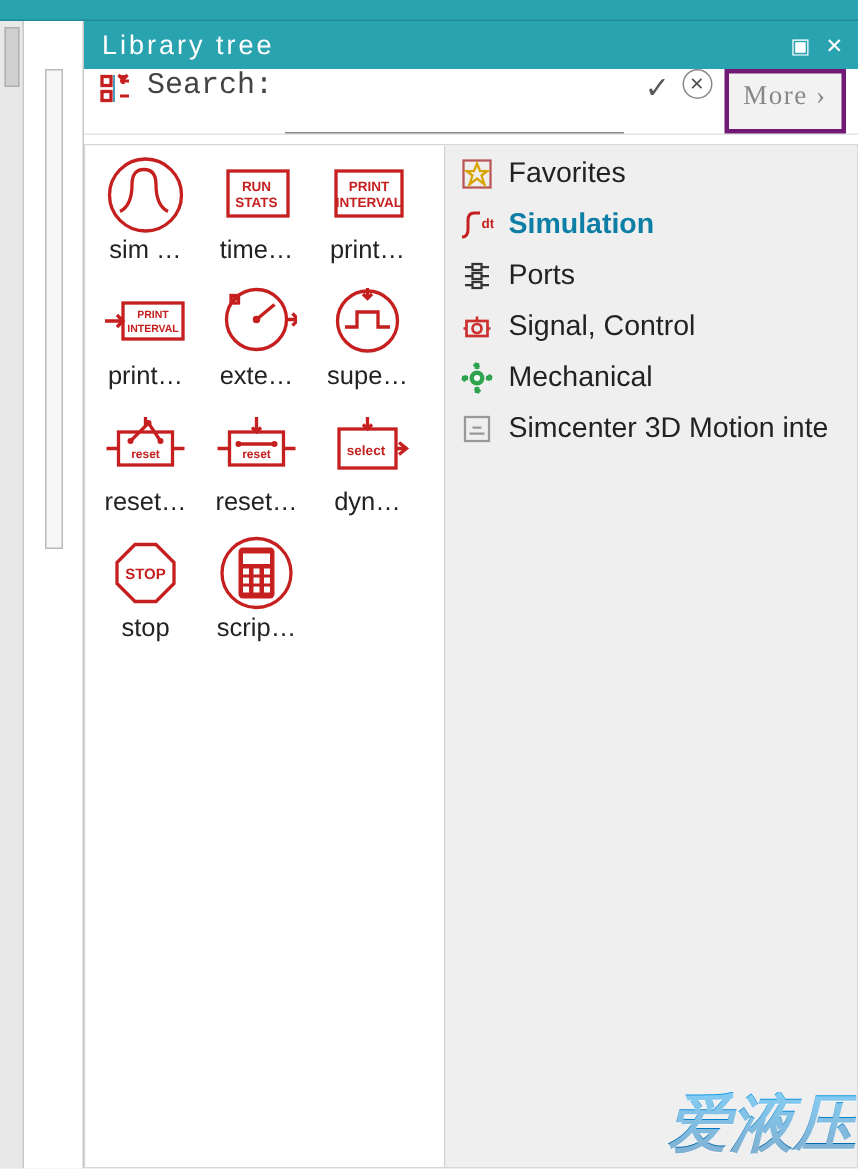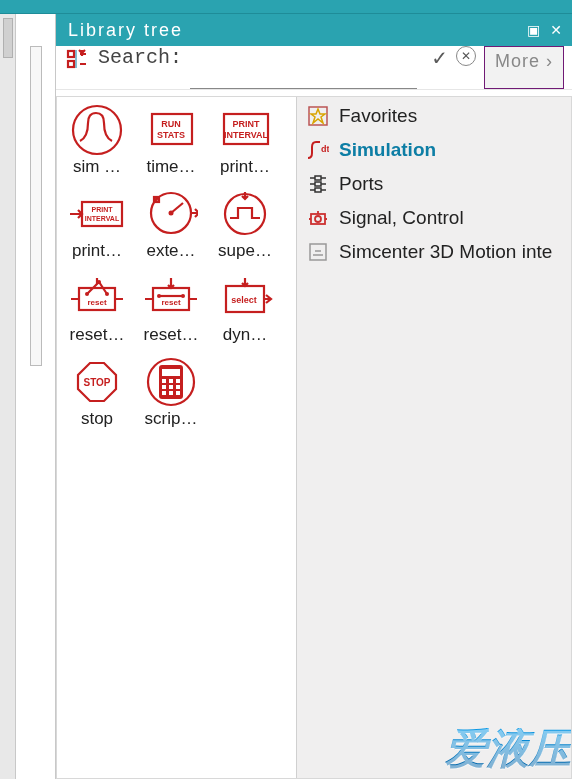--- a/index.html
+++ b/index.html
@@ -53,22 +53,22 @@
   flex: 1; border: none; border-bottom: 1px solid #888; outline: none;
   font-size: 16px; padding: 2px 0; margin-right: 6px;
 }
 .search-row .chk { font-size: 20px; color: #5a5a5a; }
 .search-row .clr {
   width: 20px; height: 20px; border: 1px solid #888; border-radius: 10px;
   display: flex; align-items: center; justify-content: center; font-size: 12px;
   color: #555; cursor: pointer;
 }
 .search-row .more-btn {
-  border: 1px solid #701a75; background: #f2f2f2; color: #888;
-  font-family: Liberation Sans, sans-serif; font-size: 18px;
+  border: 3px solid #701a75; background: #f2f2f2; color: #888;
+  font-family: Liberation Serif, serif; font-size: 18px;
   padding: 4px 10px; cursor: pointer; letter-spacing: 1px;
 }
 
 .split { flex: 1; display: flex; border: 1px solid #d8d8d8; margin: 6px 0 0 0; }
 
 .items-pane {
   width: 240px; border-right: 1px solid #d0d0d0; background: #fff;
   padding: 6px 4px; overflow: hidden;
 }
 .items-grid {
@@ -359,20 +359,41 @@
                     <g stroke="#cc3030" fill="none" stroke-width="1.8">
                 <rect x="4" y="7" width="14" height="10"></rect>
                       <circle cx="11" cy="12" r="3"></circle>
                 <path d="M2 12 h2 M18 12 h2 M11 4 v3"></path>
                     </g>
                   </svg>
               </span>
               <span>Signal, Control</span>
             </div>
 
+            <div class="cat-row">
+              <span class="cicon">
+                <svg width="22" height="22">
+                    <g fill="#2fa34f">
+                <circle cx="11" cy="11" r="5"></circle>
+                <g transform="translate(11,11)">
+                        <rect x="-1.5" y="-10" width="3" height="4"></rect>
+                <rect x="-1.5" y="6" width="3" height="4"></rect>
+                        <rect x="6" y="-1.5" width="4" height="3"></rect>
+                <rect x="-10" y="-1.5" width="4" height="3"></rect>
+                <rect x="4" y="-8" width="3" height="4" transform="rotate(45)"></rect>
+                <rect x="4" y="-8" width="3" height="4" transform="rotate(135)"></rect>
+                <rect x="4" y="-8" width="3" height="4" transform="rotate(225)"></rect>
+                <rect x="4" y="-8" width="3" height="4" transform="rotate(315)"></rect>
+                      </g>
+                <circle cx="11" cy="11" r="2" fill="#fff"></circle>
+                    </g>
+                  </svg>
+              </span>
+              <span>Mechanical</span>
+            </div>
 
             <div class="cat-row">
               <span class="cicon">
                 <svg width="22" height="22">
                     <rect x="3" y="3" width="16" height="16" fill="none" stroke="#999" stroke-width="1.5"></rect>
                 <path d="M6 14 h10 M8 10 h6" stroke="#999" stroke-width="1.5"></path>
                   </svg>
               </span>
               <span>Simcenter 3D Motion inte</span>
             </div>

